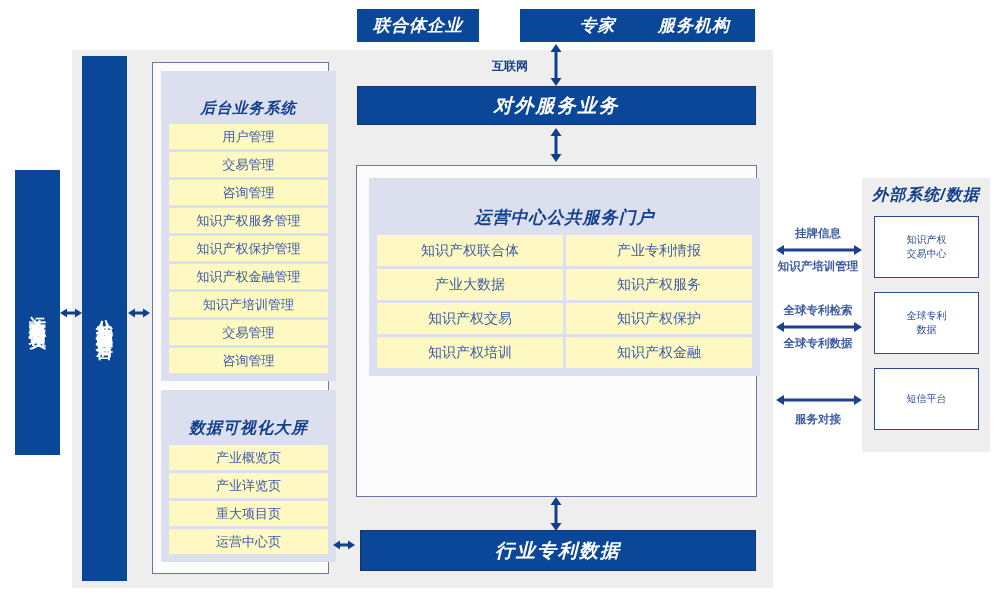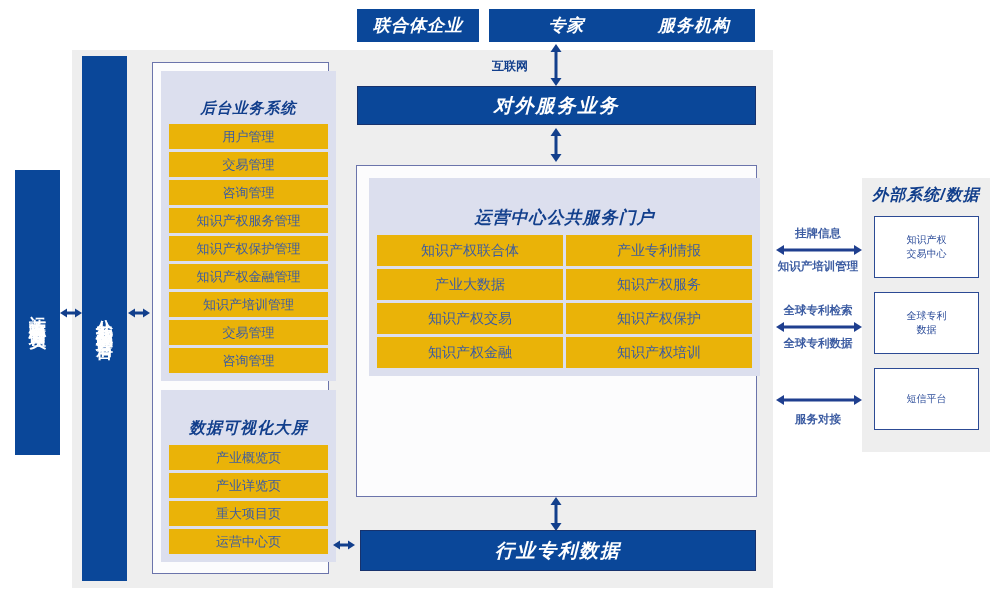--- a/index.html
+++ b/index.html
@@ -60,21 +60,21 @@
     color:#123f8c;
     font-weight:bold;font-style:italic;
     font-size:15px;
     text-align:center;
     padding:4px 0 6px 0;
     letter-spacing:1px;
   }
   .group-title.big{font-size:16px;}
 
   .cell{
-    background:#eab308;
+    background:#fef9c3;
     color:#3c5ca2;
     font-size:13px;
     text-align:center;
     display:flex;align-items:center;justify-content:center;
     margin-bottom:3px;
     height:25px;
   }
   .cell:last-child{margin-bottom:0;}
 
   .grid2{display:flex;flex-wrap:wrap;gap:3px;}
@@ -100,21 +100,21 @@
   }
   .net-label{
     color:#123f8c;font-size:12px;font-weight:bold;white-space:nowrap;
   }
   svg{display:block;overflow:visible;}
 </style>
 </head>
 <body>
 
 <div class="abs actor" style="left:357px;top:9px;width:122px;height:33px;">联合体企业</div>
-<div class="abs actor" style="left:489px;top:9px;width:145px;height:33px;padding-left:10px;">专家</div>
+<div class="abs actor" style="left:520px;top:9px;width:145px;height:33px;padding-left:10px;">专家</div>
 <div class="abs actor" style="left:633px;top:9px;width:122px;height:33px;">服务机构</div>
 
 <div class="abs gray-panel" style="left:72px;top:50px;width:701px;height:538px;"></div>
 
 <div class="abs vbar" style="left:15px;top:170px;width:45px;height:285px;">运营中心管理员</div>
 
 <div class="abs vbar" style="left:82px;top:56px;width:45px;height:525px;">公共功能及管理后台</div>
 
 <div class="abs" style="left:60px;top:303px;width:22px;height:20px;">
   <svg width="22" height="20" viewBox="0 0 22 20">
@@ -191,22 +191,22 @@
 
   <div class="group" style="width:100%;">
     <div class="group-title big" style="font-size:17px;">运营中心公共服务门户</div>
     <div class="grid2">
       <div class="cell">知识产权联合体</div>
       <div class="cell">产业专利情报</div>
       <div class="cell">产业大数据</div>
       <div class="cell">知识产权服务</div>
       <div class="cell">知识产权交易</div>
       <div class="cell">知识产权保护</div>
+      <div class="cell">知识产权培训</div>
       <div class="cell">知识产权金融</div>
-      <div class="cell">知识产权培训</div>
     </div>
   </div>
 
 </div>
 
 <div class="abs" style="left:546px;top:497px;width:20px;height:34px;">
   <svg width="20" height="34" viewBox="0 0 20 34">
     <line x1="10" y1="4" x2="10" y2="30" stroke="#123f8c" stroke-width="3"></line>
     <polygon points="10,0 4.5,8 15.5,8" fill="#123f8c"></polygon>
     <polygon points="10,34 4.5,26 15.5,26" fill="#123f8c"></polygon>

